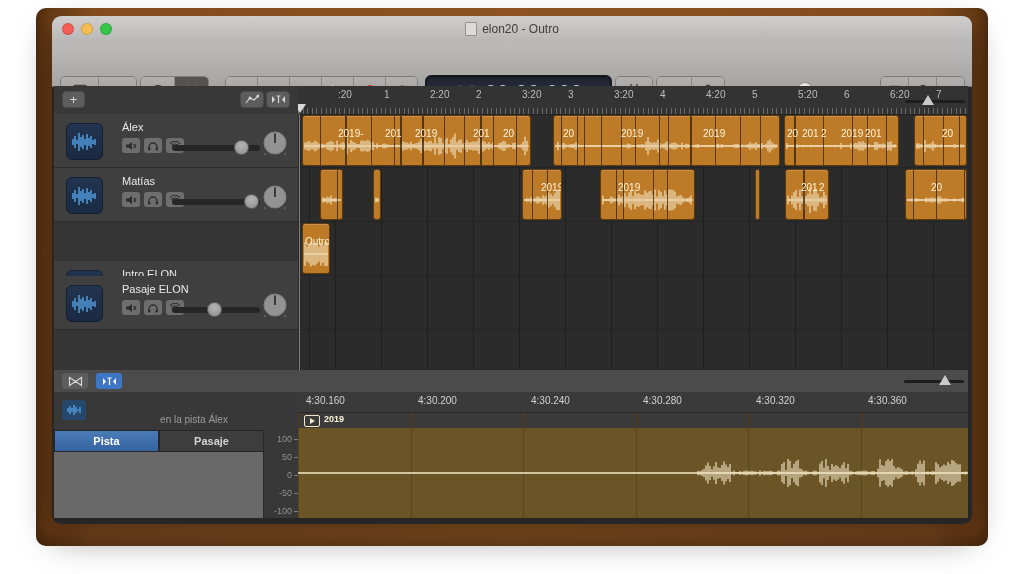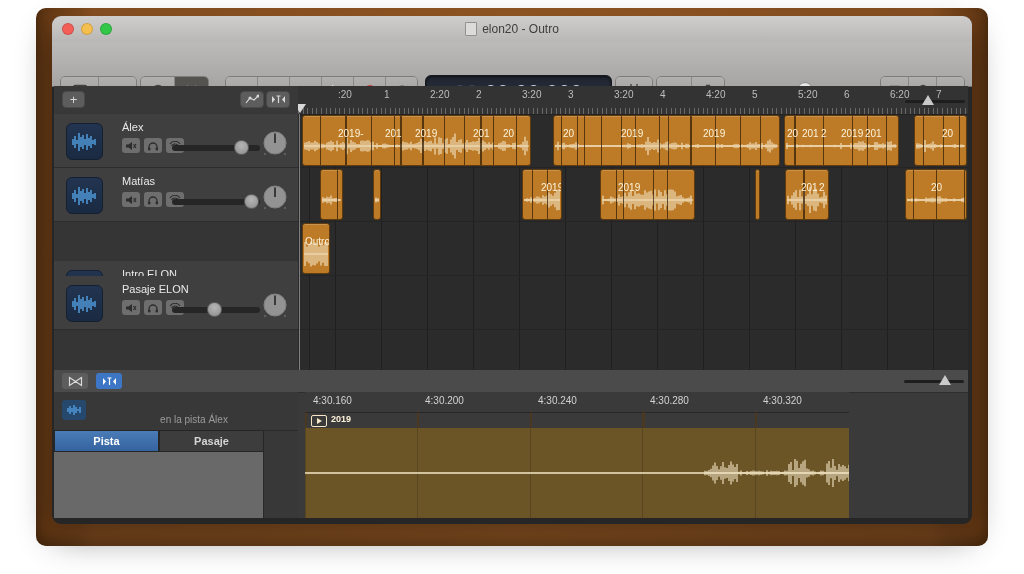--- a/index.html
+++ b/index.html
@@ -93,21 +93,21 @@
   .ed-wicon{position:absolute;left:8px;top:8px;width:24px;height:20px;border-radius:3px;
             background:#27486d;display:flex;align-items:center;justify-content:center;}
   .tabs{position:absolute;left:0;top:38px;width:210px;height:22px;display:flex;}
   .tab{flex:1;display:flex;align-items:center;justify-content:center;font-size:11px;font-weight:bold;
        color:#d5d5d5;background:#3d3d3d;border:1px solid #262626;box-sizing:border-box;}
   .tab.sel{background:linear-gradient(#4a7cb8,#35639f);color:#fff;}
   .ed-panel{position:absolute;left:0;top:60px;width:210px;height:66px;background:#696969;border-right:1px solid #2a2a2a;box-sizing:border-box;}
   .ed-scale{position:absolute;left:210px;top:38px;width:34px;height:88px;background:#383838;}
   .ed-scale .sl{position:absolute;right:6px;font-size:9px;color:#909090;transform:translateY(-50%);}
   .ed-scale .dash{position:absolute;right:0;width:4px;height:1px;background:#7c7c7c;}
-  .ed-right{position:absolute;left:251px;top:22px;width:544px;height:126px;overflow:hidden;}
+  .ed-right{position:absolute;left:244px;top:22px;width:670px;height:126px;overflow:hidden;}
   .ed-ruler{position:absolute;left:0;top:0;width:100%;height:20px;background:#3a3a3a;border-bottom:1px solid #262626;}
   .ed-ruler .lab{position:absolute;top:3px;font-size:10px;color:#d2d2d2;}
   .ed-regionbar{position:absolute;left:0;top:20px;width:100%;height:16px;background:linear-gradient(#ce8a30,#bd7b26);
       border-bottom:1px solid #7a4c12;
       background-image:repeating-linear-gradient(90deg,rgba(90,55,10,.5) 0 2px,transparent 2px 112.5px);}
   .playchip{position:absolute;left:6px;top:3px;width:14px;height:10px;border:1px solid #f4e6c6;border-radius:2px;
       display:flex;align-items:center;justify-content:center;}
   .playchip:after{content:"";width:0;height:0;border-left:5px solid #f4e6c6;border-top:3px solid transparent;border-bottom:3px solid transparent;}
   .ed-reglab{position:absolute;left:26px;top:2px;font-size:9px;font-weight:bold;color:#fdf3da;}
   .ed-wave{position:absolute;left:0;top:36px;width:100%;height:90px;background:#6b5527;
@@ -639,20 +639,32 @@
                 <path d="M1 6 V6 M3 4 V8 M5 2 V10 M7 4 V8 M9 1 V11 M11 3 V9 M13 5 V7 M15 3 V9 M17 6 V6" stroke="#55a4e8" stroke-width="1.3"></path>
               </svg>
           </div>
           <div class="t2">en la pista Álex</div>
         </div>
         <div class="tabs">
           <div class="tab sel">Pista</div>
           <div class="tab">Pasaje</div>
         </div>
         <div class="ed-panel"></div>
+        <div class="ed-scale" id="ed-scale">
+            <span class="sl" style="top: 9px;">100</span>
+            <span class="dash" style="top: 9px;"></span>
+            <span class="sl" style="top: 27px;">50</span>
+            <span class="dash" style="top: 27px;"></span>
+            <span class="sl" style="top: 45px;">0</span>
+            <span class="dash" style="top: 45px;"></span>
+            <span class="sl" style="top: 63px;">-50</span>
+            <span class="dash" style="top: 63px;"></span>
+            <span class="sl" style="top: 81px;">-100</span>
+            <span class="dash" style="top: 81px;"></span>
+          </div>
       </div>
 
       <div class="ed-right">
         <div class="ed-ruler" id="ed-ruler">
             <span class="lab" style="left: 8px;">4:30.160</span>
             <span class="lab" style="left: 120px;">4:30.200</span>
             <span class="lab" style="left: 233px;">4:30.240</span>
             <span class="lab" style="left: 345px;">4:30.280</span>
             <span class="lab" style="left: 458px;">4:30.320</span>
             <span class="lab" style="left: 570px;">4:30.360</span>

